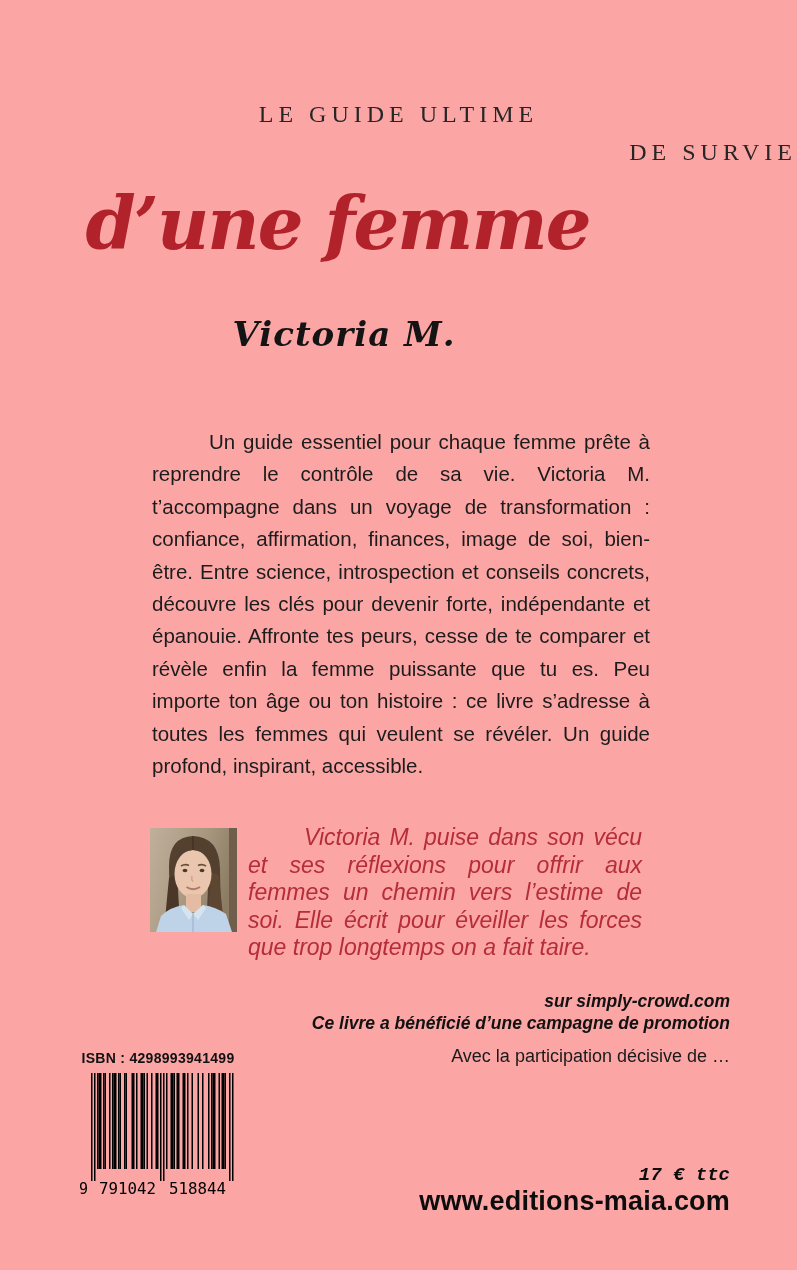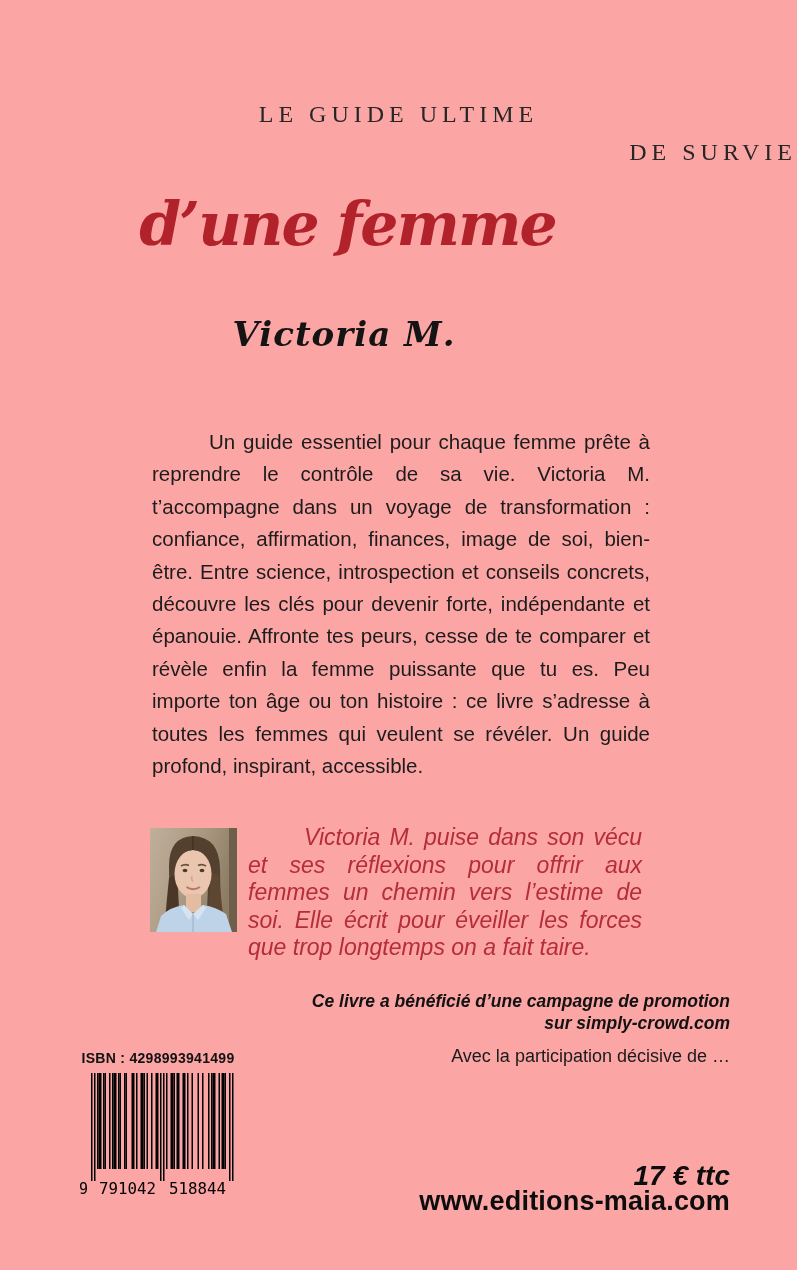--- a/index.html
+++ b/index.html
@@ -22,25 +22,25 @@
     position:absolute;left:0;width:797px;
     text-align:center;
     font-family:"Liberation Serif","DejaVu Serif",serif;
     font-size:24px;letter-spacing:5px;
     color:var(--title-dark);
     font-weight:500;
   }
   .title-line1{top:101px;}
   .title-line2{top:139px;text-align:right;}
   .title-script{
-    position:absolute;left:12px;top:158px;width:671px;
+    position:absolute;left:2px;top:158px;width:671px;
     text-align:center;
     font-family:"DejaVu Serif","Liberation Serif",serif;
     font-style:italic;font-weight:700;
-    font-size:60px;line-height:132px;
+    font-size:72px;line-height:132px;
     color:var(--accent-red);
     letter-spacing:-2px;
   }
   .author-name{
     position:absolute;left:0;top:309px;width:688px;
     text-align:center;
     font-family:"DejaVu Serif","Liberation Serif",serif;
     font-style:italic;font-weight:600;
     font-size:34px;line-height:50px;
     color:#141414;
@@ -90,21 +90,21 @@
   .barcode-digits{
     font-family:"DejaVu Sans Mono","Liberation Mono",monospace;
     font-size:15px;fill:#000;
   }
   .price-block{
     position:absolute;right:67px;top:1163px;width:400px;
     text-align:right;color:#0d0d0d;
   }
   .price{
     font-weight:700;font-style:italic;
-    font-size:28px;line-height:25px;
+    font-size:19px;line-height:25px;font-family:Liberation Mono, monospace;
   }
   .website{
     font-weight:700;
     font-size:27px;line-height:27px;
     letter-spacing:0.2px;
   }
 </style>
 </head>
 <body>
 
@@ -142,22 +142,22 @@
     <rect x="36" y="66" width="15" height="18" fill="#e4bca2"></rect>
     <path d="M6,104 L11,88 Q20,79 34,77 L43,86 L53,77 Q66,79 76,86 L82,104 Z" fill="#bfd3e8"></path>
     <path d="M34,77 L43,86 L39,92 L31,80 Z" fill="#d6e4f2"></path>
     <path d="M53,77 L43,86 L48,92 L56,80 Z" fill="#d6e4f2"></path>
     <path d="M43,86 L43,104" stroke="#9fb6cf" stroke-width="1.2"></path>
   </svg>
 
   <p class="author-bio">Victoria M. puise dans son vécu et ses réflexions pour offrir aux femmes un chemin vers l’estime de soi. Elle écrit pour éveiller les forces que trop longtemps on a fait taire.</p>
 
   <div class="promo">
+    <div class="promo-strong">sur simply-crowd.com</div>
     <div class="promo-strong">Ce livre a bénéficié d’une campagne de promotion</div>
-    <div class="promo-strong">sur simply-crowd.com</div>
     <div class="participation">Avec la participation décisive de …</div>
   </div>
 
   <div class="isbn-block">
     <div class="isbn-label">ISBN : 4298993941499</div>
     <svg class="barcode-svg" viewBox="0 0 157 124" xmlns="http://www.w3.org/2000/svg">
       <g id="barcode-bars">
           <rect x="12.00" y="0" width="1.5" height="108" fill="#000"></rect>
           <rect x="15.00" y="0" width="1.5" height="108" fill="#000"></rect>
           <rect x="18.00" y="0" width="1.5" height="96" fill="#000"></rect>

